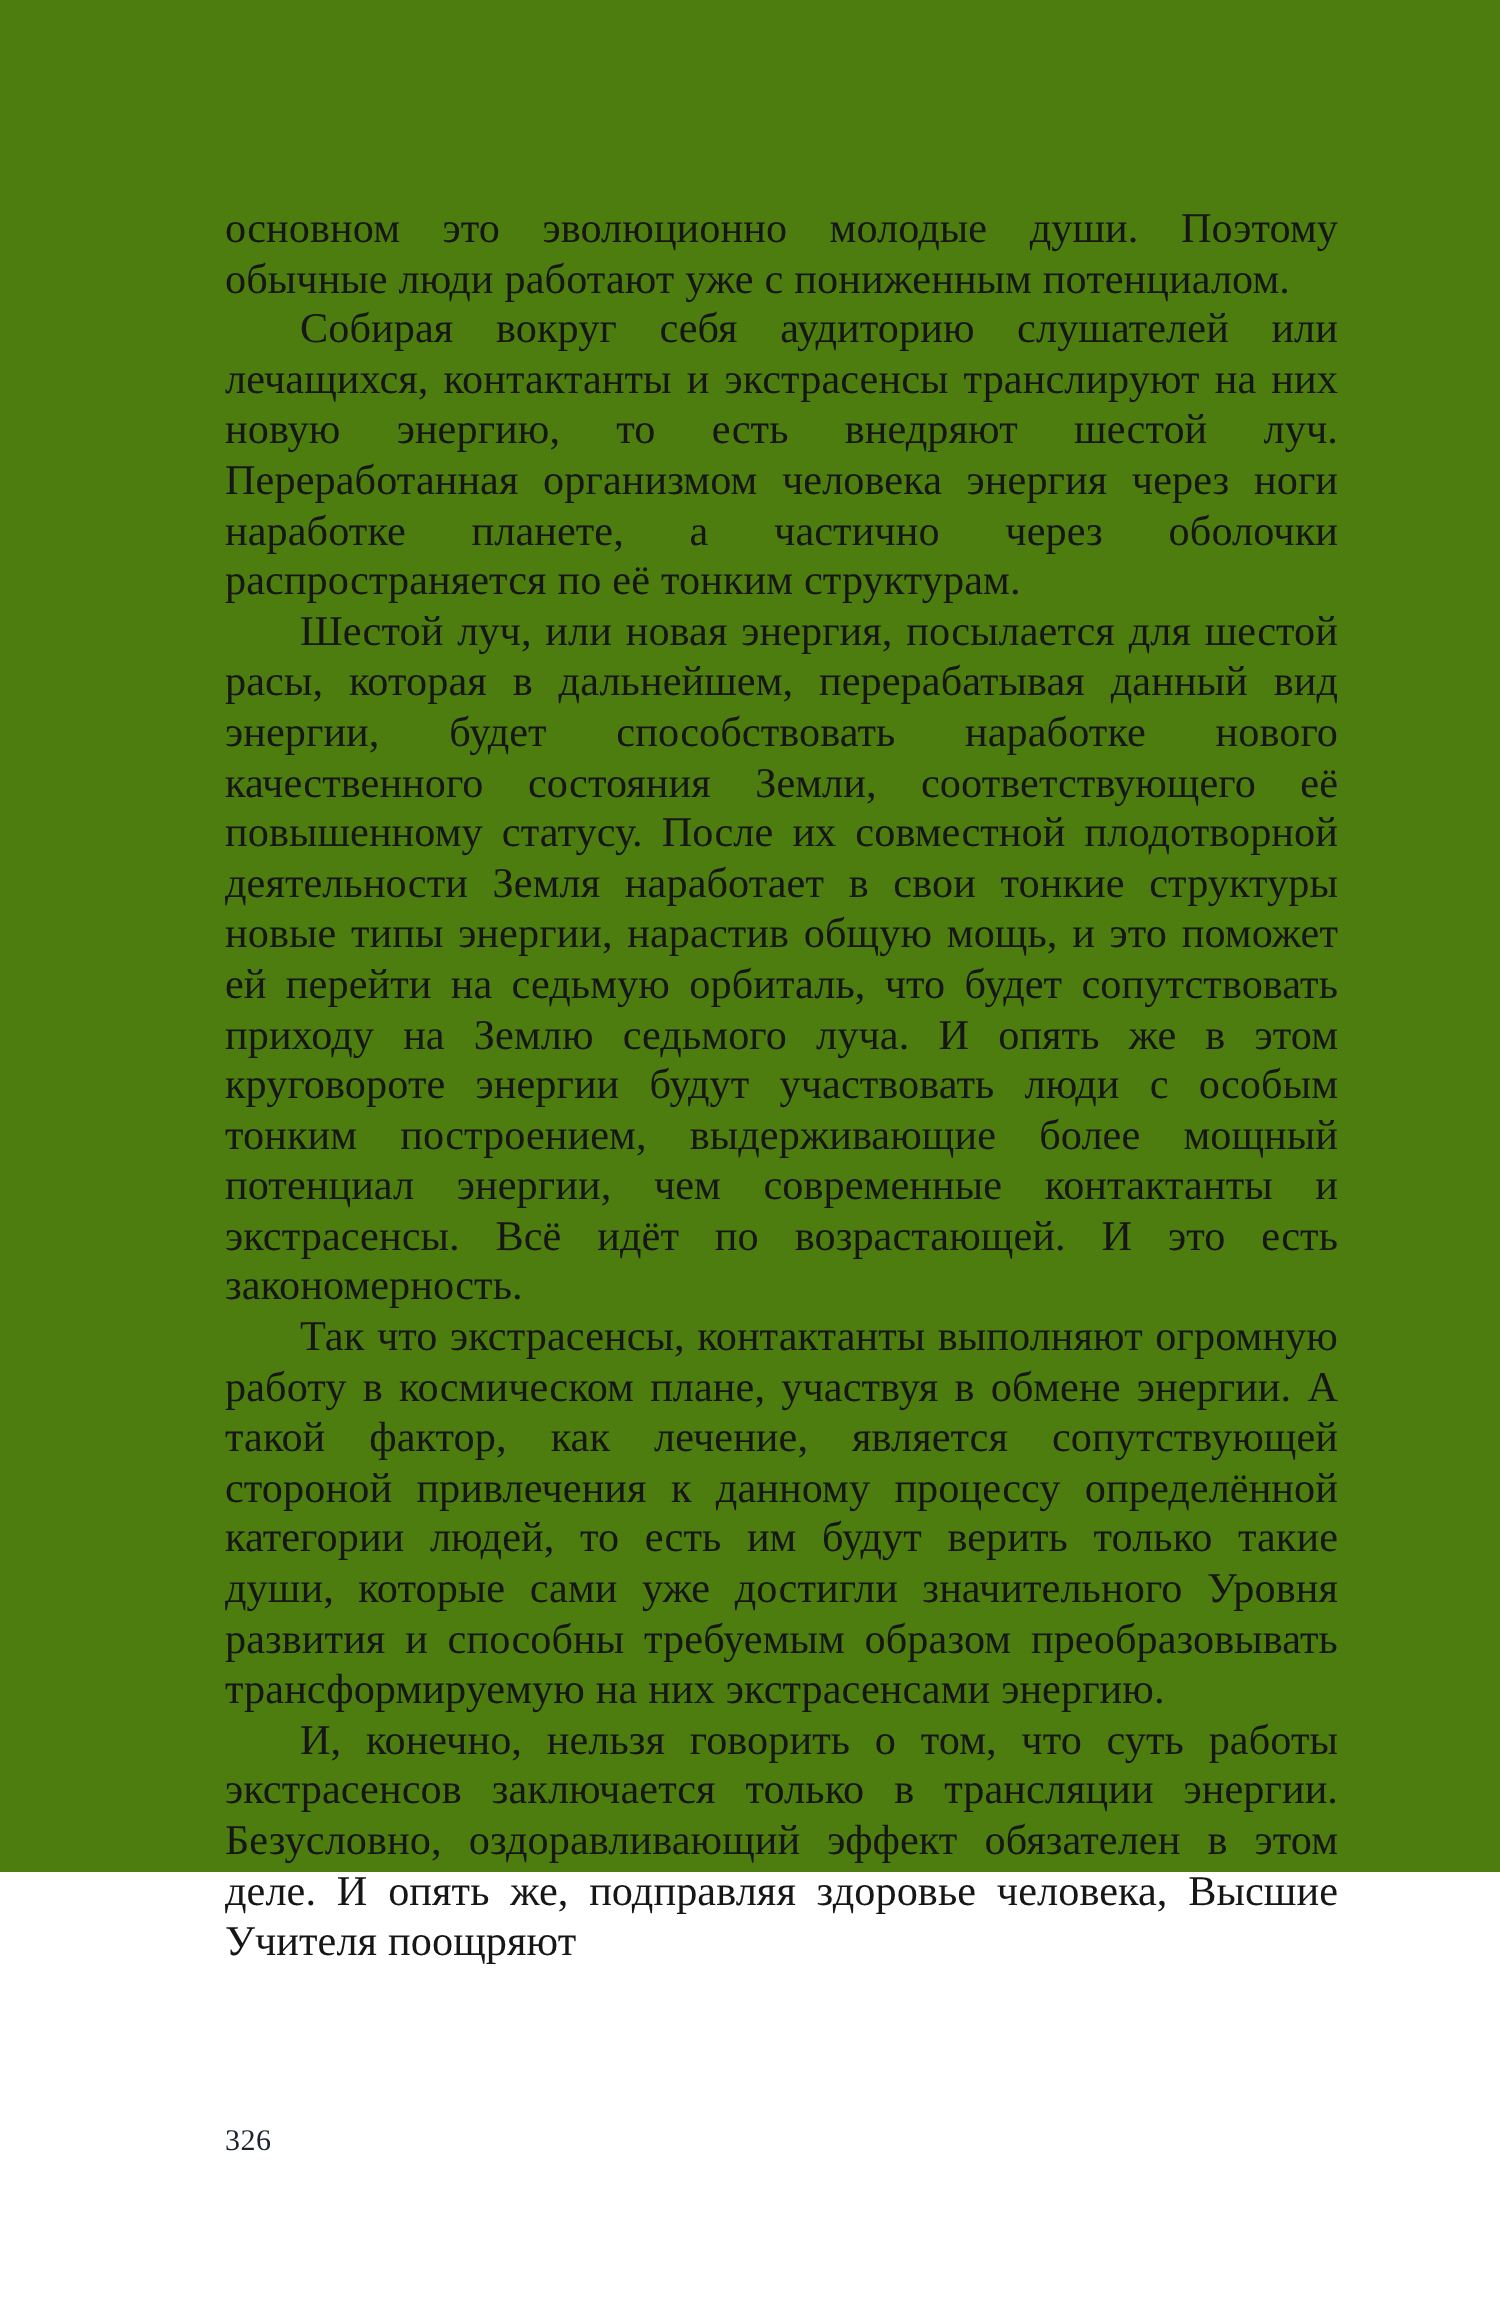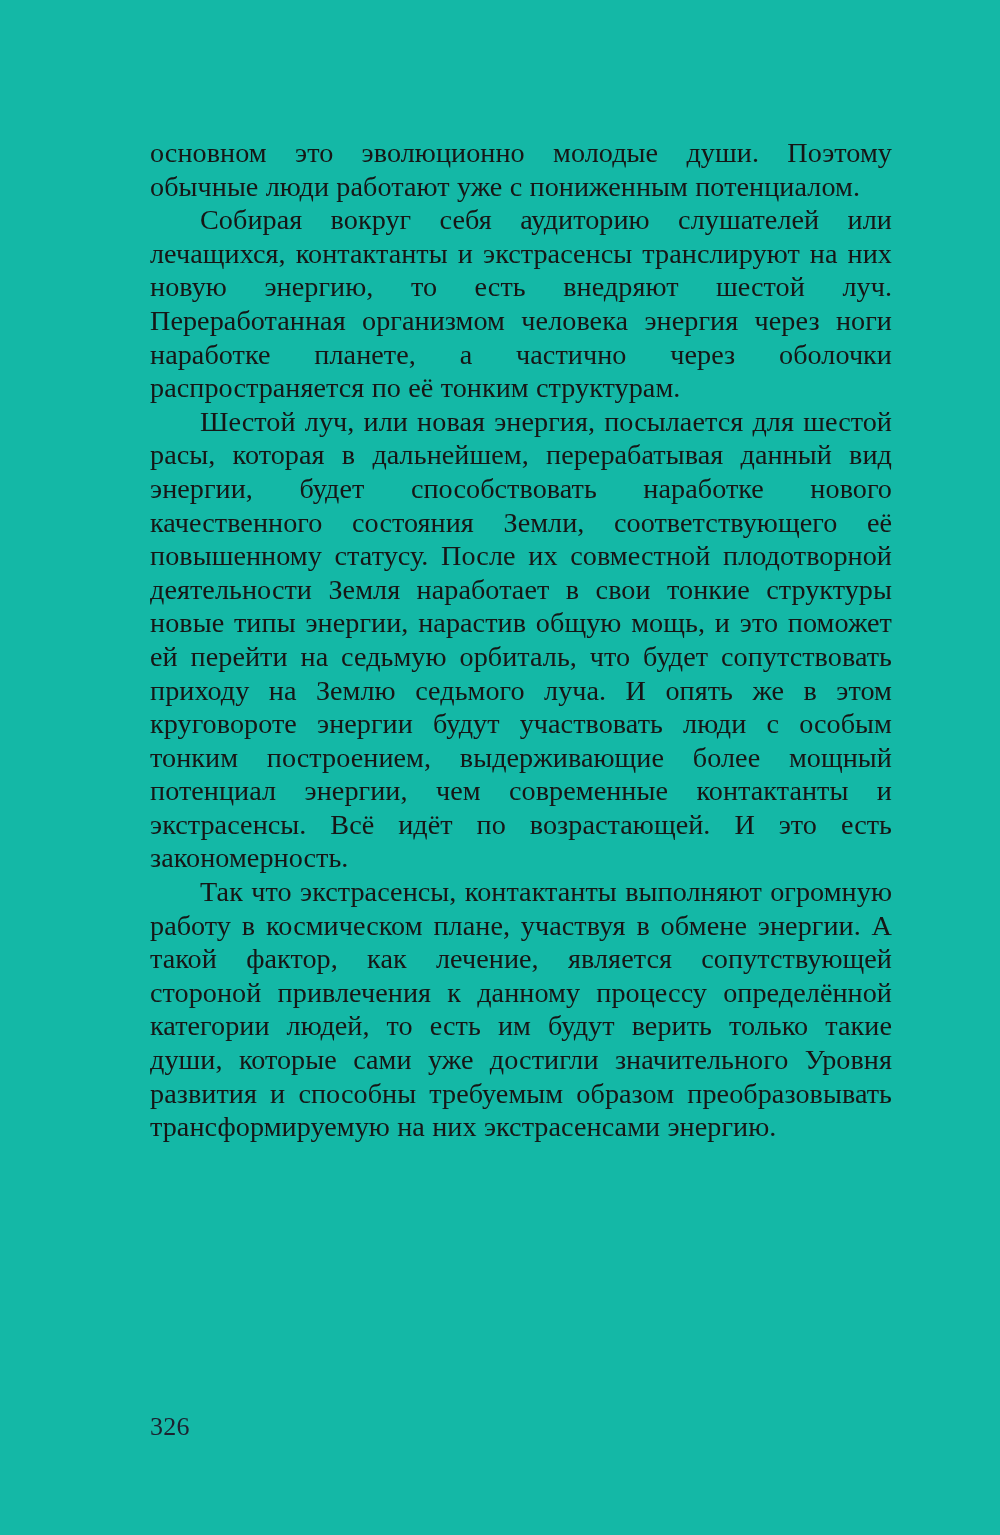--- a/index.html
+++ b/index.html
@@ -11,22 +11,22 @@
     height: 1535px;
     background: #ffffff;
     font-family: "Liberation Serif", "DejaVu Serif", serif;
     color: #1a1a1a;
     overflow: hidden;
   }
 
   .page {
     position: relative;
     width: 1000px;
-    height: 1535px;
-    background: #14b8a6;
+    height: 1248px;
+    background: #4d7c0f;
     box-sizing: border-box;
   }
 
   .text-column {
     position: absolute;
     left: 150px;
     top: 136px;
     width: 742px;
   }
 
@@ -56,21 +56,21 @@
   }
 
   .para.ragged-last::after {
     content: none;
   }
 
   .page-number {
     position: absolute;
     left: 150px;
     top: 1412px;
-    font-size: 26px;
+    font-size: 20px;
     line-height: 30px;
     color: #1c2230;
     font-family: "Liberation Serif", "DejaVu Serif", serif;
     letter-spacing: 0.3px;
   }
 </style>
 </head>
 <body>
 
 <div class="page">
@@ -78,18 +78,19 @@
   <div class="text-column">
 
     <p class="para first ragged-last">основном это эволюционно молодые души. Поэтому обычные люди работают уже с пониженным потенциалом.</p>
 
     <p class="para ragged-last">Собирая вокруг себя аудиторию слушателей или лечащихся, контактанты и экстрасенсы транслируют на них новую энергию, то есть внедряют шестой луч. Переработанная организмом человека энергия через ноги наработке планете, а частично через оболочки распространяется по её тонким структурам.</p>
 
     <p class="para ragged-last">Шестой луч, или новая энергия, посылается для шестой расы, которая в дальнейшем, перерабатывая данный вид энергии, будет способствовать наработке нового качественного состояния Земли, соответствующего её повышенному статусу. После их совместной плодотворной деятельности Земля наработает в свои тонкие структуры новые типы энергии, нарастив общую мощь, и это поможет ей перейти на седьмую орбиталь, что будет сопутствовать приходу на Землю седьмого луча. И опять же в этом круговороте энергии будут участвовать люди с особым тонким построением, выдерживающие более мощный потенциал энергии, чем современные контактанты и экстрасенсы. Всё идёт по возрастающей. И это есть закономерность.</p>
 
     <p class="para ragged-last">Так что экстрасенсы, контактанты выполняют огромную работу в космическом плане, участвуя в обмене энергии. А такой фактор, как лечение, является сопутствующей стороной привлечения к данному процессу определённой категории людей, то есть им будут верить только такие души, которые сами уже достигли значительного Уровня развития и способны требуемым образом преобразовывать трансформируемую на них экстрасенсами энергию.</p>
 
+    <p class="para ragged-last">И, конечно, нельзя говорить о том, что суть работы экстрасенсов заключается только в трансляции энергии. Безусловно, оздоравливающий эффект обязателен в этом деле. И опять же, подправляя здоровье человека, Высшие Учителя поощряют</p>
 
   </div>
 
   <div class="page-number">326</div>
 
 </div>
 
 </body></html>

